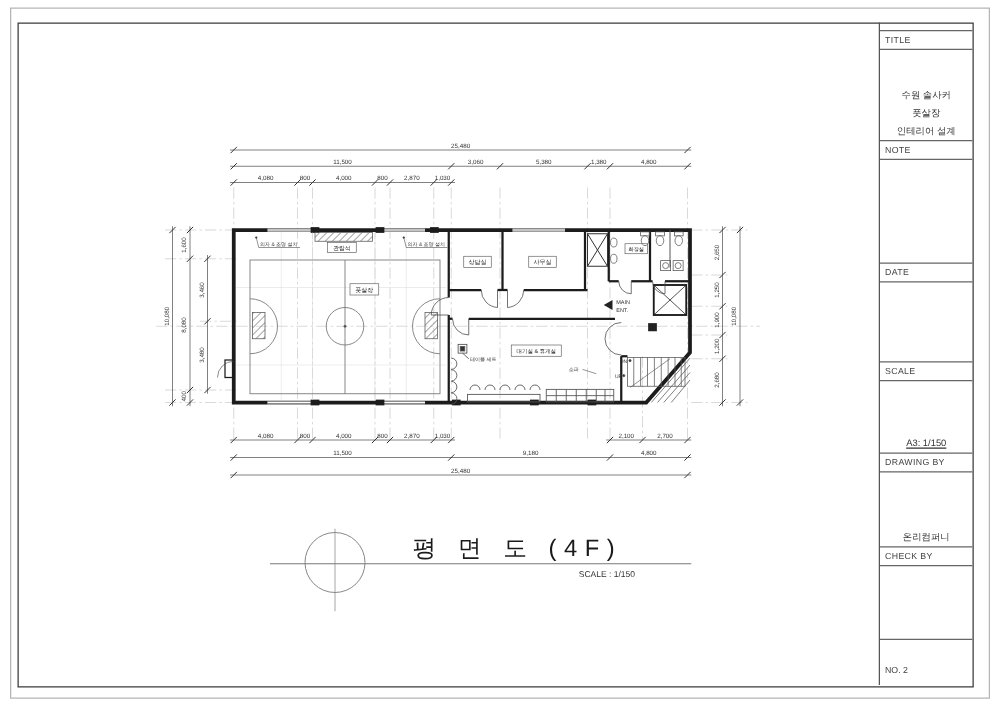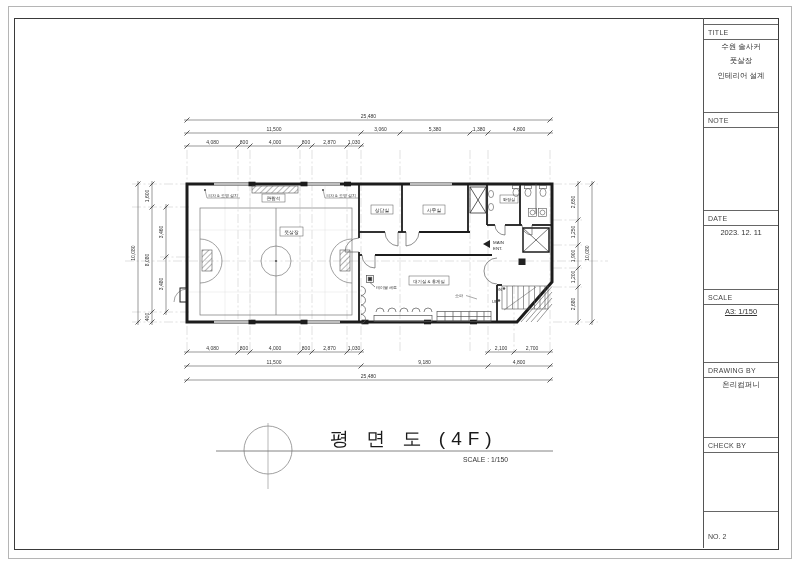--- a/index.html
+++ b/index.html
@@ -7,21 +7,21 @@
         font-family:"Liberation Sans",sans-serif;color:#222;}
   .outer-border{position:absolute;left:8px;top:6px;width:782px;height:551px;border:1px solid #b5b5b5;}
   .frame{position:absolute;left:14px;top:18px;width:763px;height:530px;border:1.5px solid #3a3a3a;}
   .plan-svg{position:absolute;left:0;top:0;}
   
   .titleblock{position:absolute;left:703px;top:18px;width:74px;height:530px;
               border-left:1px solid #555;box-sizing:border-box;font-size:7px;}
   .tb-row{position:absolute;left:0;width:74px;box-sizing:border-box;}
   .tb-hdr{border-top:1px solid #666;border-bottom:1px solid #666;display:flex;align-items:center;
           padding-left:4px;color:#444;letter-spacing:.3px;}
-  .tb-val{display:flex;align-items:flex-start;justify-content:center;text-align:center;
+  .tb-val{display:flex;align-items:flex-end;justify-content:center;text-align:center;
           font-size:7.5px;color:#333;line-height:1.9;}
   .tb-no{display:flex;align-items:flex-end;padding:0 0 6px 4px;border-top:1px solid #666;color:#444;}
 </style>
 </head>
 <body>
 
 <div class="page">
   <div class="outer-border"></div>
   <div class="frame"></div>
 
@@ -381,23 +381,20 @@
         <div>인테리어 설계</div>
       </div>
     </div>
     <div class="tb-row tb-hdr" style="top:94px;height:16px;">
       <span>NOTE</span>
     </div>
     <div class="tb-row tb-val" style="top:110px;height:82px;"></div>
     <div class="tb-row tb-hdr" style="top:192px;height:16px;">
       <span>DATE</span>
     </div>
-    <div class="tb-row tb-val" style="top:208px;height:63px;">
-      <div>2023. 12. 11</div>
-    </div>
     <div class="tb-row tb-hdr" style="top:271px;height:16px;">
       <span>SCALE</span>
     </div>
     <div class="tb-row tb-val" style="top:287px;height:57px;text-decoration:underline;">
       <div>A3: 1/150</div>
     </div>
     <div class="tb-row tb-hdr" style="top:344px;height:16px;">
       <span>DRAWING BY</span>
     </div>
     <div class="tb-row tb-val" style="top:360px;height:59px;">

